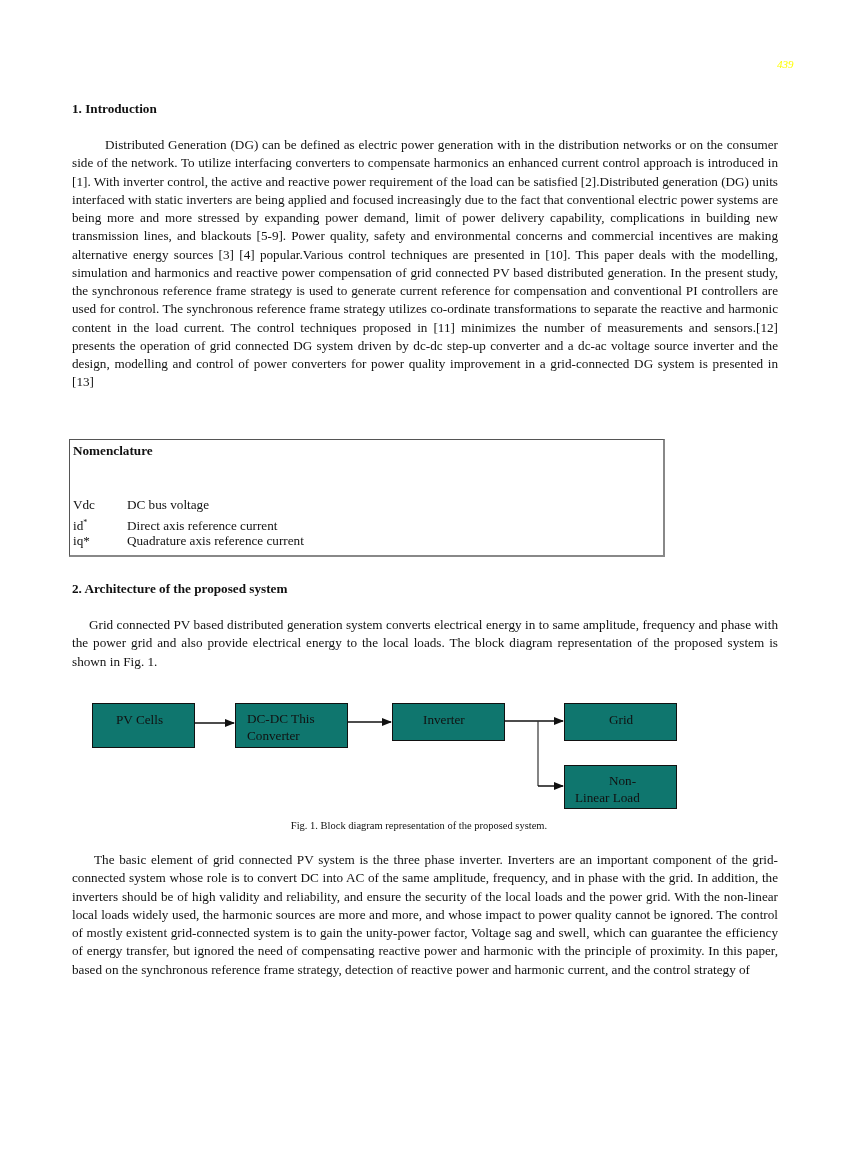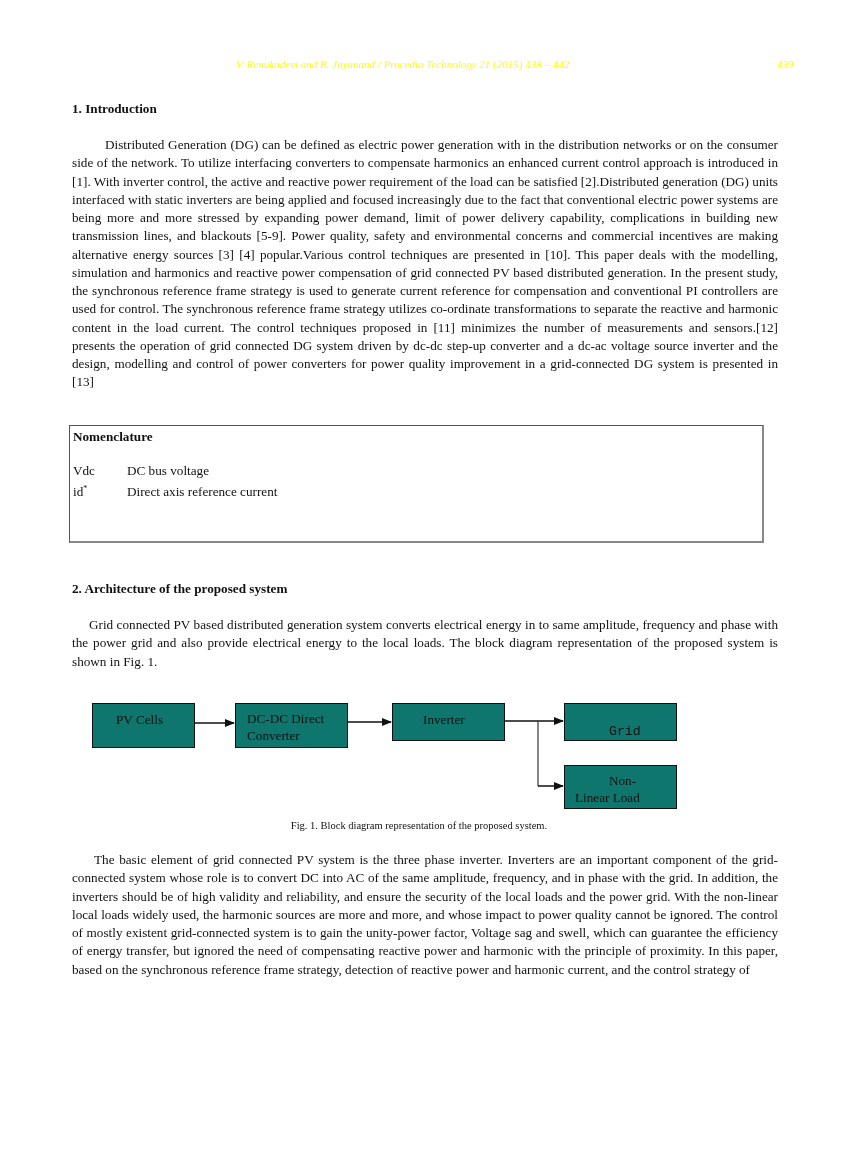--- a/index.html
+++ b/index.html
@@ -53,22 +53,22 @@
       text-align: justify;
       text-indent: 33px;
       margin: 0;
     }
     .para.short-indent { text-indent: 17px; }
     .para.mid-indent { text-indent: 22px; }
 
     .nomen-box {
       position: absolute;
       left: 69px;
-      top: 425px;
-      width: 695px;
+      top: 439px;
+      width: 596px;
       height: 118px;
       border: 1px solid #555555;
       border-right: 2px solid #888888;
       border-bottom: 2px solid #888888;
       box-sizing: border-box;
       font-size: 13.2px;
       font-family: Liberation Serif, serif;
     }
     .nomen-title {
       position: absolute;
@@ -79,20 +79,21 @@
     .nomen-row {
       position: absolute;
       left: 3px;
       height: 18px;
       line-height: 18px;
       white-space: nowrap;
     }
     .nomen-sym {
       display: inline-block;
       width: 54px;
+      margin-top: 20px;
     }
     .nomen-sym sup { font-size: 8px; }
 
     .diagram {
       position: absolute;
       left: 0;
       top: 0;
       width: 846px;
       height: 850px;
       pointer-events: none;
@@ -115,34 +116,36 @@
       width: 846px;
       text-align: center;
       font-size: 10.5px;
     }
     .fig-caption span { position: relative; left: -4px; }
   </style>
 </head>
 <body>
 
 <div class="running-head">
-  <span class="rh-title">V. Renukadevi and B. Jayanand / Procedia Technology 21 (2015) 438 – 442</span>
   <span class="rh-page">439</span>
 </div>
 
 <h2 class="section-title" style="top:101px;">1. Introduction</h2>
 <p class="para" style="top:136px;">Distributed Generation (DG) can be defined as electric power generation with in the distribution networks or on the consumer side of the network. To utilize interfacing converters to compensate harmonics an enhanced current control approach is introduced in [1]. With inverter control, the active and reactive power requirement of the load can be satisfied [2].Distributed generation (DG) units interfaced with static inverters are being applied and focused increasingly due to the fact that conventional electric power systems are being more and more stressed by expanding power demand, limit of power delivery capability, complications in building new transmission lines, and blackouts [5-9]. Power quality, safety and environmental concerns and commercial incentives are making alternative energy sources [3] [4] popular.Various control techniques are presented in [10]. This paper deals with the modelling, simulation and harmonics and reactive power compensation of grid connected PV based distributed generation. In the present study, the synchronous reference frame strategy is used to generate current reference for compensation and conventional PI controllers are used for control. The synchronous reference frame strategy utilizes co-ordinate transformations to separate the reactive and harmonic content in the load current. The control techniques proposed in [11] minimizes the number of measurements and sensors.[12] presents the operation of grid connected DG system driven by dc-dc step-up converter and a dc-ac voltage source inverter and the design, modelling and control of power converters for power quality improvement in a grid-connected DG system is presented in [13]</p>
 
 <div class="nomen-box">
   <div class="nomen-title">Nomenclature</div>
   <div class="nomen-row" style="top:36px;">
     <span class="nomen-sym"><span>Vdc</span></span><span>DC bus voltage</span>
   </div>
   <div class="nomen-row" style="top:54px;">
     <span class="nomen-sym"><span>id</span><sup>*</sup></span><span>Direct axis reference current</span>
+  </div>
+  <div class="nomen-row" style="top:72px;">
+    <span class="nomen-sym"><span>iq*</span></span><span>Quadrature axis reference current</span>
   </div>
 </div>
 
 <h2 class="section-title" style="top:581px;">2. Architecture of the proposed system</h2>
 <p class="para short-indent" style="top:616px;">Grid connected PV based distributed generation system converts electrical energy in to same amplitude, frequency and phase with the power grid and also provide electrical energy to the local loads. The block diagram representation of the proposed system is shown in Fig. 1.</p>
 
 <svg class="diagram" viewBox="0 0 846 850" width="846" height="850">
   <defs>
     <marker id="arrowhead" markerWidth="10" markerHeight="8" refX="9" refY="4" orient="auto" markerUnits="userSpaceOnUse">
       <path d="M0,0 L10,4 L0,8 Z" fill="#111"></path>
@@ -158,30 +161,30 @@
   <line x1="538" y1="721" x2="538" y2="786" stroke="#333" stroke-width="1.2"></line>
 
   <line x1="538" y1="786" x2="563" y2="786" stroke="#111" stroke-width="1.5" marker-end="url(#arrowhead)"></line>
 </svg>
 
 <div class="block" style="left:92px; top:703px; width:103px; height:45px;">
   <span class="lbl" style="left:23px; top:7px;">PV Cells</span>
 </div>
 
 <div class="block" style="left:235px; top:703px; width:113px; height:45px;">
-  <span class="lbl" style="left:11px; top:6px;">DC-DC Direct</span>
+  <span class="lbl" style="left:11px; top:6px;">DC-DC This</span>
   <span class="lbl" style="left:11px; top:23px;">Converter</span>
 </div>
 
 <div class="block" style="left:392px; top:703px; width:113px; height:38px;">
   <span class="lbl" style="left:30px; top:7px;">Inverter</span>
 </div>
 
 <div class="block" style="left:564px; top:703px; width:113px; height:38px;">
-  <span class="lbl" style="left:44px; top:19px;font-family:Liberation Mono, monospace;">Grid</span>
+  <span class="lbl" style="left:44px; top:7px;">Grid</span>
 </div>
 
 <div class="block" style="left:564px; top:765px; width:113px; height:44px;text-align:right;">
   <span class="lbl" style="left:44px; top:6px;">Non-</span>
   <span class="lbl" style="left:10px; top:23px;">Linear Load</span>
 </div>
 
 <div class="fig-caption">
   <span>Fig. 1. Block diagram representation of the proposed system.</span>
 </div>

